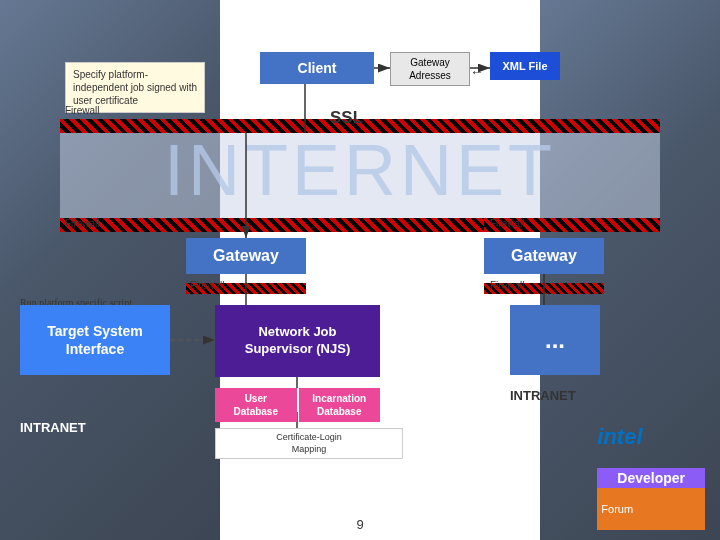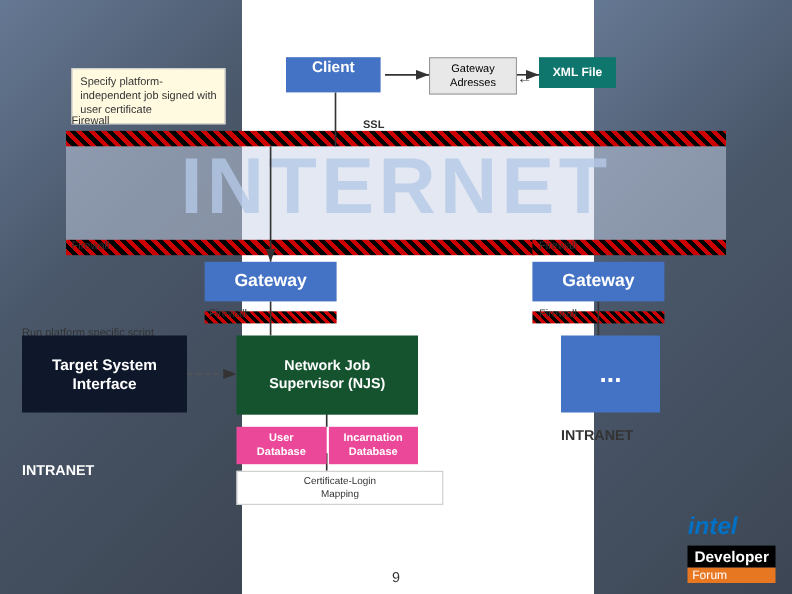--- a/index.html
+++ b/index.html
@@ -65,25 +65,26 @@
       z-index: 20;
       line-height: 1.3;
       margin-top: 12px;
     }
 
     
     .client-box {
       position: absolute;
       top: 52px;
       left: 260px;
-      width: 86px;
+      width: 114px;
       height: 32px;
       background: #4472c4;
       color: white;
       display: flex;
+      align-items: center;
       justify-content: center;
       font-size: 14px;
       font-weight: bold;
       z-index: 20;
     }
 
     
     .gw-addr-box {
       position: absolute;
       top: 52px;
@@ -98,21 +99,21 @@
       line-height: 1.3;
     }
 
     
     .xml-file-box {
       position: absolute;
       top: 52px;
       left: 490px;
       width: 70px;
       height: 28px;
-      background: #0f766e;
+      background: #1d4ed8;
       color: white;
       display: flex;
       align-items: center;
       justify-content: center;
       font-size: 11px;
       font-weight: bold;
       z-index: 20;
     }
 
     
@@ -135,42 +136,42 @@
       color: #333;
       z-index: 20;
       text-align: right;
     }
 
     
     .ssl-label {
       position: absolute;
       top: 108px;
       left: 330px;
-      font-size: 10px;
+      font-size: 17px;
       font-weight: bold;
       color: #333;
       z-index: 20;
     }
 
     
     .internet-section {
       position: absolute;
       top: 120px;
       left: 60px;
       right: 60px;
       height: 100px;
       background: rgba(200,210,230,0.5);
       display: flex;
       align-items: center;
       justify-content: center;
       z-index: 8;
     }
     .internet-text {
       font-size: 72px;
-      font-weight: bold;
+      font-weight: normal;
       color: rgba(180,200,230,0.8);
       letter-spacing: 4px;
       z-index: 8;
     }
 
     
     .firewall-band-top {
       position: absolute;
       top: 119px;
       left: 60px;
@@ -265,49 +266,50 @@
 
     
     .run-platform-label {
       position: absolute;
       top: 296px;
       left: 20px;
       font-size: 10px;
       color: #333;
       z-index: 20;
       line-height: 1.3;
+      font-family: Liberation Serif, serif;
     }
 
     
     .target-system-box {
       position: absolute;
       top: 305px;
       left: 20px;
       width: 150px;
       height: 70px;
-      background: #0f172a;
+      background: #3b82f6;
       color: white;
       display: flex;
       align-items: center;
       justify-content: center;
       font-size: 14px;
       font-weight: bold;
       text-align: center;
       z-index: 20;
       line-height: 1.3;
     }
 
     
     .njs-box {
       position: absolute;
       top: 305px;
       left: 215px;
       width: 165px;
       height: 72px;
-      background: #14532d;
+      background: #4c1d95;
       color: white;
       display: flex;
       align-items: center;
       justify-content: center;
       font-size: 13px;
       font-weight: bold;
       text-align: center;
       z-index: 20;
       line-height: 1.3;
     }
@@ -404,32 +406,32 @@
       z-index: 30;
       text-align: left;
     }
     .intel-text {
       font-size: 22px;
       font-style: italic;
       color: #0071c5;
       font-weight: bold;
     }
     .developer-box {
-      background: #000000;
+      background: #8b5cf6;
       color: white;
       font-size: 14px;
       font-weight: bold;
-      padding: 2px 6px;
-      margin-top: 5px;
+      padding: 2px 20px;
+      margin-top: 18px;
     }
     .forum-text {
       background: #e87722;
       color: white;
       font-size: 11px;
-      padding: 1px 4px;
+      padding: 15px 4px;
     }
 
     
     .page-number {
       position: absolute;
       bottom: 8px;
       left: 50%;
       transform: translateX(-50%);
       font-size: 13px;
       color: #333;

